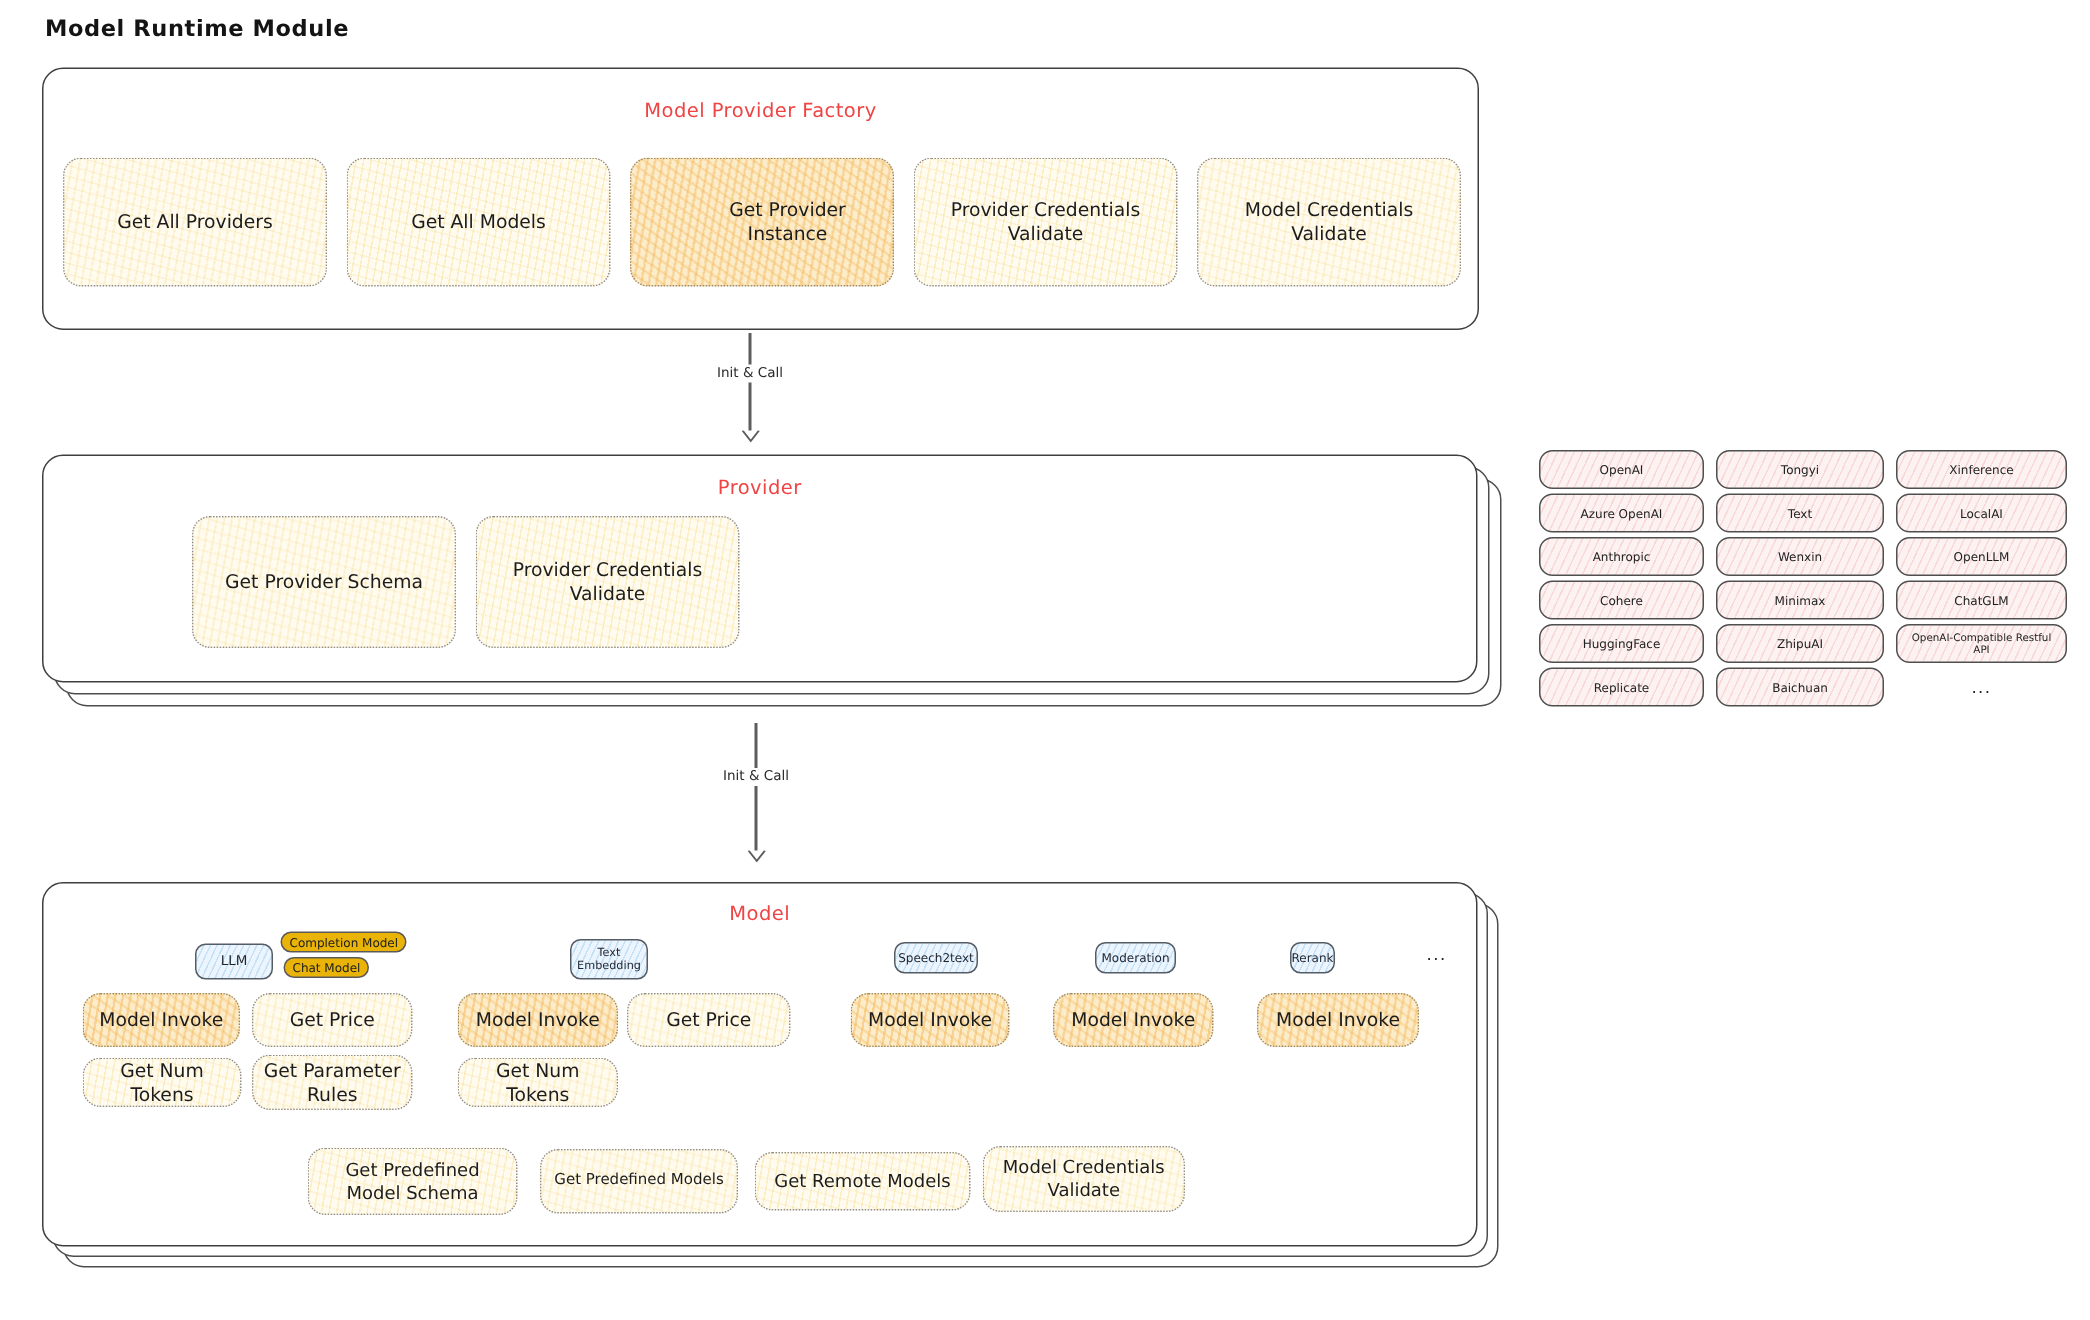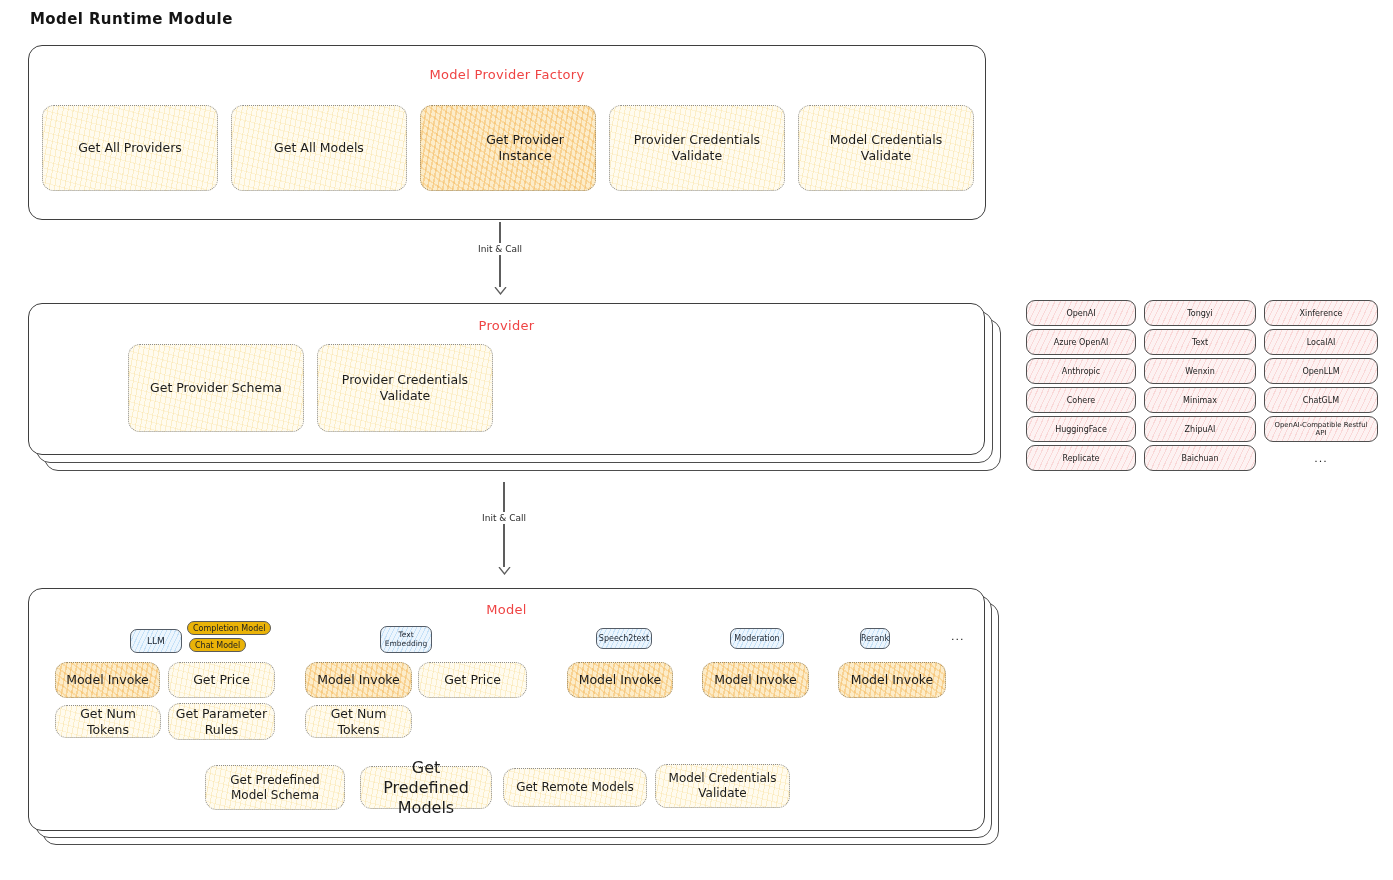--- a/index.html
+++ b/index.html
@@ -184,18 +184,18 @@
     <div class="op abs" style="left:390px; top:74px; width:109px; height:36px;">Get Price</div>
     <div class="op hl abs" style="left:539px; top:74px; width:106px; height:36px;">Model Invoke</div>
     <div class="op hl abs" style="left:674px; top:74px; width:107px; height:36px;">Model Invoke</div>
     <div class="op hl abs" style="left:810px; top:74px; width:108px; height:36px;">Model Invoke</div>
 
     <div class="op abs" style="left:27px;  top:117px; width:106px; height:33px;">Get Num Tokens</div>
     <div class="op abs" style="left:140px; top:115px; width:107px; height:37px;">Get Parameter Rules</div>
     <div class="op abs" style="left:277px; top:117px; width:107px; height:33px;">Get Num Tokens</div>
 
     <div class="op abs" style="left:177px; top:177px; width:140px; height:45px; font-size:12px;">Get Predefined Model Schema</div>
-    <div class="op abs" style="left:332px; top:178px; width:132px; height:43px; font-size:16px;">Get Predefined Models</div>
+    <div class="op abs" style="left:332px; top:178px; width:132px; height:43px; font-size:10px;">Get Predefined Models</div>
     <div class="op abs" style="left:475px; top:180px; width:144px; height:39px; font-size:12px;">Get Remote Models</div>
     <div class="op abs" style="left:627px; top:176px; width:135px; height:44px; font-size:12px;">Model Credentials Validate</div>
   </div>
 
 </div>
 
 </body></html>

